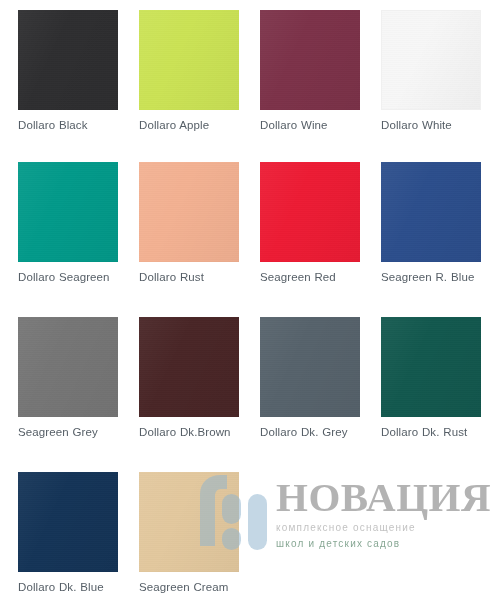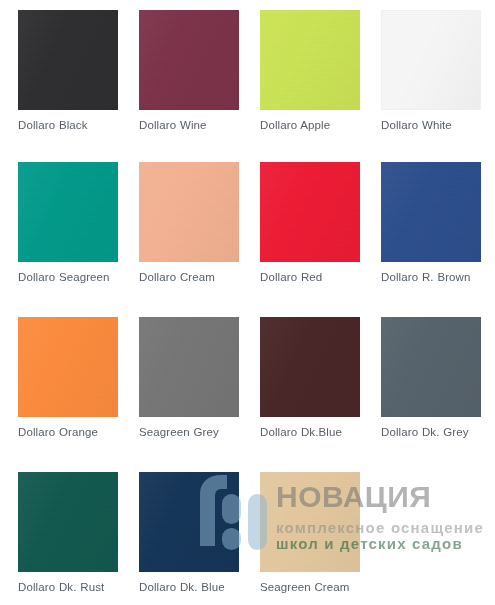--- a/index.html
+++ b/index.html
@@ -90,83 +90,78 @@
     height: 80px;
     flex: 0 0 74px;
     position: relative;
     margin-top: 2px;
   }
   #wm-text-block {
     margin-left: 6px;
     padding-top: 7px;
   }
   #wm-title {
-    font-size: 30px;
+    font-size: 41px;
     line-height: 40px;
     font-weight: bold;
     color: #6f6f6f;
     letter-spacing: 0.5px;
-    font-family: Liberation Sans, sans-serif;
+    font-family: Liberation Serif, serif;
   }
   #wm-subtitle1, #wm-subtitle2 {
-    font-size: 15px;
+    font-size: 10px;
     line-height: 16px;
     color: #8a8a8a;
     letter-spacing: 1.2px;
-    font-weight: bold;
   }
   #wm-subtitle1 { margin-top: 3px; }
 </style>
 </head>
 <body>
 
 <div id="swatch-grid">
     <div class="swatch-cell">
       <div class="swatch-chip" style="background-color: rgb(46, 46, 48);"></div>
       <div class="swatch-label">Dollaro Black</div>
     </div>
     <div class="swatch-cell">
+      <div class="swatch-chip" style="background-color: rgb(203, 227, 85);"></div>
+      <div class="swatch-label">Dollaro Apple</div>
+    </div>
+    <div class="swatch-cell">
       <div class="swatch-chip" style="background-color: rgb(124, 50, 73);"></div>
       <div class="swatch-label">Dollaro Wine</div>
-    </div>
-    <div class="swatch-cell">
-      <div class="swatch-chip" style="background-color: rgb(203, 227, 85);"></div>
-      <div class="swatch-label">Dollaro Apple</div>
     </div>
     <div class="swatch-cell">
       <div class="swatch-chip has-border" style="background-color: rgb(247, 247, 247);"></div>
       <div class="swatch-label">Dollaro White</div>
     </div>
     <div class="swatch-cell">
       <div class="swatch-chip" style="background-color: rgb(2, 154, 138);"></div>
       <div class="swatch-label">Dollaro Seagreen</div>
     </div>
     <div class="swatch-cell">
       <div class="swatch-chip" style="background-color: rgb(243, 177, 146);"></div>
-      <div class="swatch-label">Dollaro Cream</div>
+      <div class="swatch-label">Dollaro Rust</div>
     </div>
     <div class="swatch-cell">
       <div class="swatch-chip" style="background-color: rgb(237, 27, 52);"></div>
-      <div class="swatch-label">Dollaro Red</div>
+      <div class="swatch-label">Seagreen Red</div>
     </div>
     <div class="swatch-cell">
       <div class="swatch-chip" style="background-color: rgb(44, 78, 140);"></div>
-      <div class="swatch-label">Dollaro R. Brown</div>
-    </div>
-    <div class="swatch-cell">
-      <div class="swatch-chip" style="background-color: rgb(251, 139, 61);"></div>
-      <div class="swatch-label">Dollaro Orange</div>
+      <div class="swatch-label">Seagreen R. Blue</div>
     </div>
     <div class="swatch-cell">
       <div class="swatch-chip" style="background-color: rgb(117, 117, 117);"></div>
       <div class="swatch-label">Seagreen Grey</div>
     </div>
     <div class="swatch-cell">
       <div class="swatch-chip" style="background-color: rgb(73, 37, 38);"></div>
-      <div class="swatch-label">Dollaro Dk.Blue</div>
+      <div class="swatch-label">Dollaro Dk.Brown</div>
     </div>
     <div class="swatch-cell">
       <div class="swatch-chip" style="background-color: rgb(86, 98, 107);"></div>
       <div class="swatch-label">Dollaro Dk. Grey</div>
     </div>
     <div class="swatch-cell">
       <div class="swatch-chip" style="background-color: rgb(18, 88, 78);"></div>
       <div class="swatch-label">Dollaro Dk. Rust</div>
     </div>
     <div class="swatch-cell">

